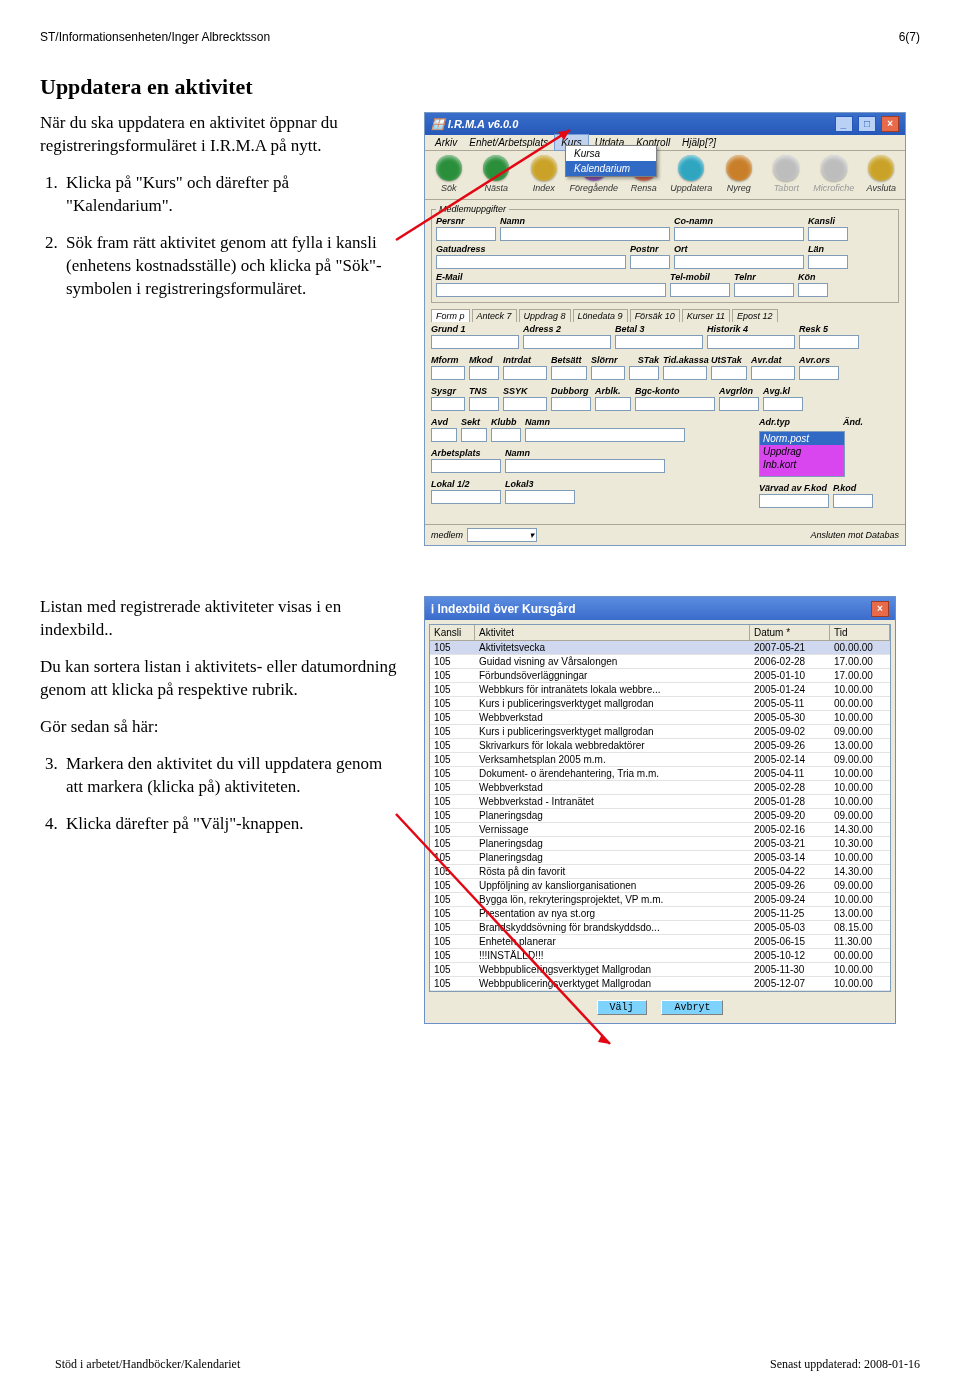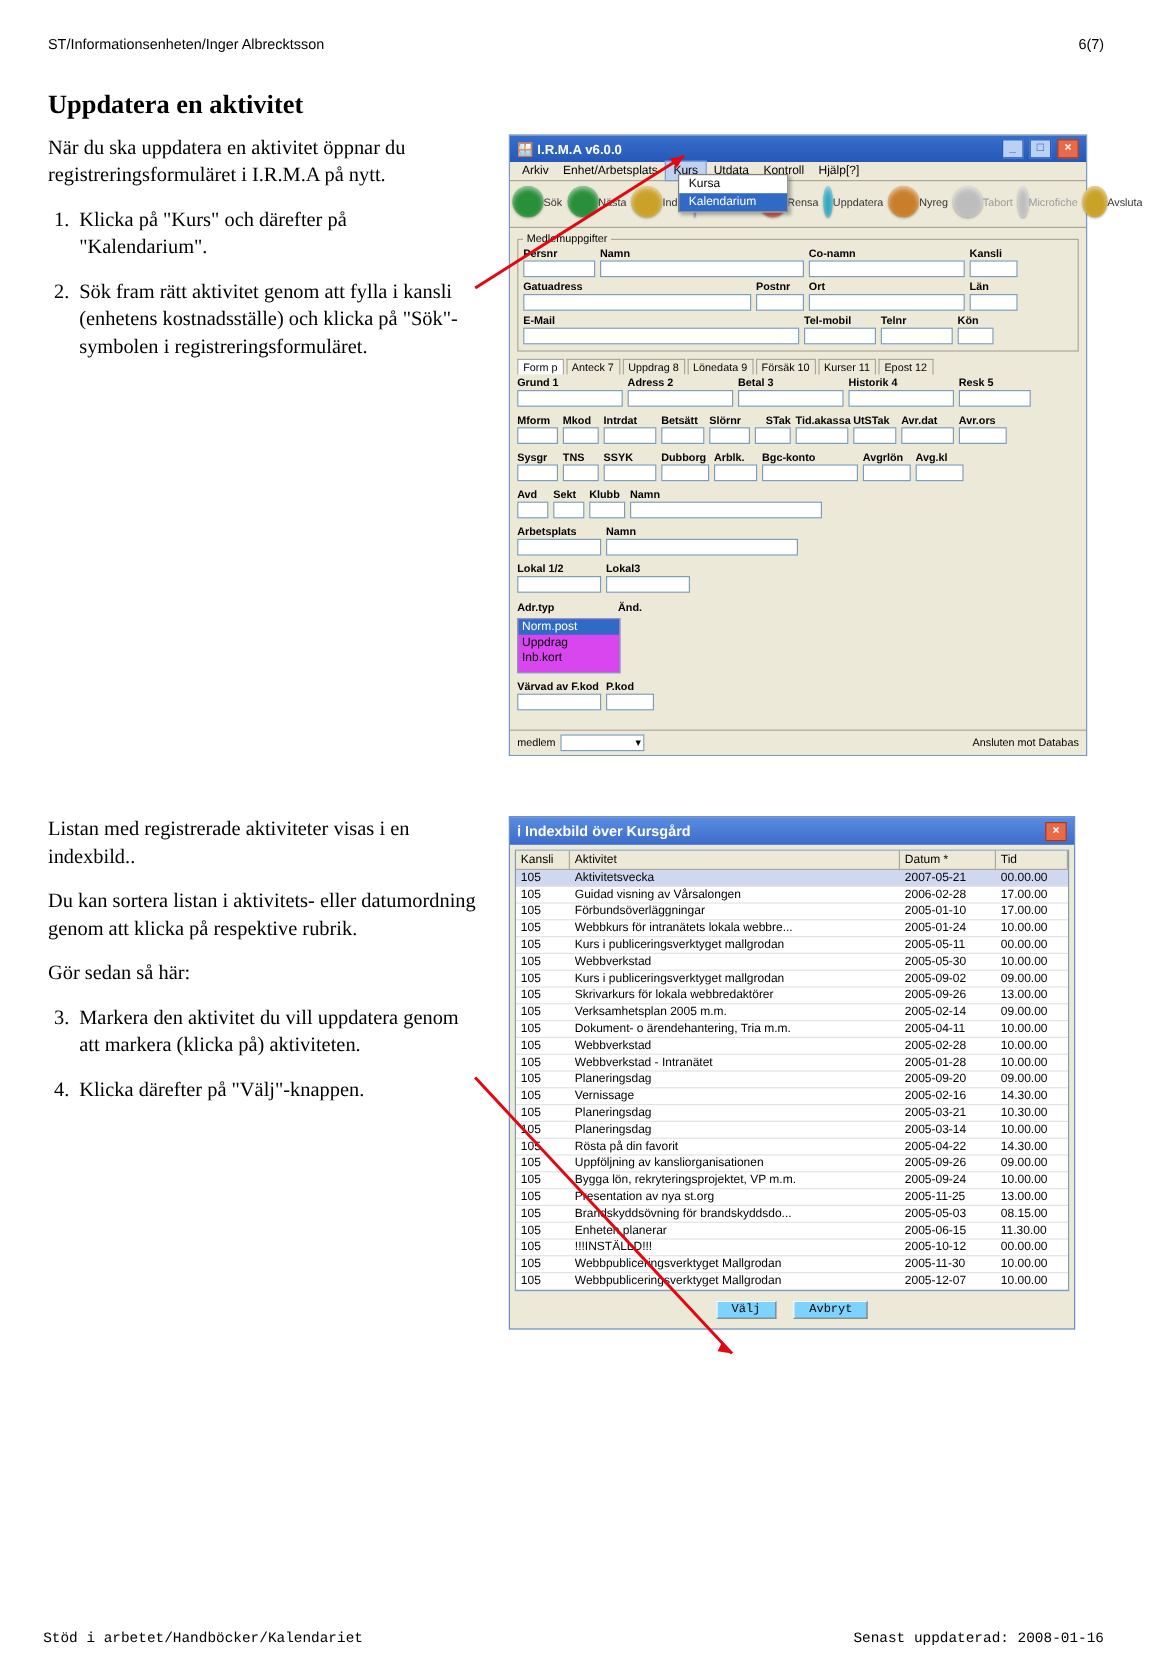--- a/index.html
+++ b/index.html
@@ -16,21 +16,21 @@
   .titlebar { background: linear-gradient(#3a6ecb,#2558b8); color: #fff; padding: 3px 6px; display: flex; align-items: center; justify-content: space-between; font-size: 11px; font-weight: bold; }
   .titlebar .win-btns span { display:inline-block; width:16px; height:14px; background:#b9d1f4; color:#2558b8; text-align:center; line-height:14px; margin-left:2px; font-size:10px; border:1px solid #2558b8; }
   .titlebar .win-btns span.close { background:#e76a4b; color:#fff; border-color:#a03a22; }
   .menubar { background:#ece9d8; padding:2px 4px; border-bottom:1px solid #aca899; }
   .menubar span { padding: 2px 6px; cursor: default; }
   .menubar span.active { background:#c1d2ee; border:1px solid #789dd0; }
   .dropdown { position:absolute; top:32px; left:140px; background:#fff; border:1px solid #808080; z-index:5; width:90px; box-shadow:2px 2px 3px rgba(0,0,0,.3); }
   .dropdown div { padding: 2px 8px; }
   .dropdown div.hover { background:#316ac5; color:#fff; }
   .toolbar { display:flex; padding:4px 2px 6px 2px; border-bottom:1px solid #aca899; gap:4px; flex-wrap: nowrap; }
-  .tbtn { display:flex; align-items:center; width:50px; font-size:9px; color:#333; }
+  .tbtn { display:flex; flex-direction:column; align-items:center; width:50px; font-size:9px; color:#333; }
   .tbtn.disabled { color:#999; }
   .tbtn .ico { width:26px; height:26px; border-radius:50%; margin-bottom:2px; box-shadow: inset 0 2px 4px rgba(255,255,255,.6), 0 1px 2px rgba(0,0,0,.3); }
   .form-area { padding:4px 6px 10px 6px; }
   fieldset { border:1px solid #aca899; padding: 2px 4px 2px 4px; margin:0; }
   fieldset legend { font-size:9px; padding:0 3px; }
   .row { display:flex; gap:4px; margin-bottom:3px; align-items:flex-end; flex-wrap: nowrap; }
   .row.mt { margin-top: 6px; }
   .fld { display:flex; flex-direction:column; }
   .fld label { font-size:9px; color:#000; margin-bottom:1px; font-weight:bold; }
   .fld .inp { background:#fff; border:1px solid #7f9db9; height:14px; box-sizing:border-box; min-width:20px; }
@@ -56,21 +56,21 @@
   .grid-row { display:flex; font-size:10px; border-bottom:1px solid #e3e3e3; }
   .grid-row div { padding:1px 4px; box-sizing:border-box; white-space:nowrap; overflow:hidden; text-overflow:ellipsis; }
   .grid-row.selected { background:#cfd8ee; }
   .col-k { width:45px; flex-shrink:0; }
   .col-a { flex:1; min-width:0; }
   .col-d { width:80px; flex-shrink:0; }
   .col-t { width:60px; flex-shrink:0; }
   .dlg-buttons { text-align:center; padding:4px 0 8px 0; }
   .dlg-buttons button { font-family:Liberation Mono, monospace; font-size:10px; padding:1px 12px; margin:0 6px; background:#7dd3fc; border:1px solid #808080; border-top-color:#fff; border-left-color:#fff; }
 
-  .footer { position:absolute; bottom:18px; left:36px; right:40px; display:flex; justify-content:space-between; font-size:12px; font-family:Liberation Mono, monospace; }
+  .footer { position:absolute; bottom:18px; left:55px; right:40px; display:flex; justify-content:space-between; font-size:12px; font-family:Liberation Serif, serif; }
   #arrow1-svg { position:absolute; top:0; left:0; pointer-events:none; overflow:visible; }
 </style>
 </head>
 <body>
 
 <div class="page">
   <div class="top-line">
     <span>ST/Informationsenheten/Inger Albrecktsson</span>
     <span>6(7)</span>
   </div>
@@ -79,21 +79,21 @@
 
   <div class="two-col">
     <div class="left-text">
       <p>När du ska uppdatera en aktivitet öppnar du registreringsformuläret i I.R.M.A på nytt.</p>
       <ol class="steps">
         <li>Klicka på "Kurs" och därefter på "Kalendarium".</li>
         <li>Sök fram rätt aktivitet genom att fylla i kansli (enhetens kostnadsställe) och klicka på "Sök"-symbolen i registreringsformuläret.</li>
       </ol>
     </div>
 
-    <div class="right-img" style="position:relative;">
+    <div class="right-img" style="position:relative;font-style:italic;">
       <div class="app-window">
         <div class="titlebar">
           <span><span>🪟 </span><span>I.R.M.A v6.0.0</span></span>
           <span class="win-btns">
             <span>_</span>
             <span>□</span>
             <span class="close">×</span>
           </span>
         </div>
         <div class="menubar" id="menubar"><span>Arkiv</span><span>Enhet/Arbetsplats</span><span class="active">Kurs</span><span>Utdata</span><span>Kontroll</span><span>Hjälp[?]</span></div>
@@ -304,21 +304,21 @@
               <div class="fld" style="width: 40px;">
                 <label>Avgrlön</label>
                 <div class="inp"></div>
               </div>
               <div class="fld" style="width: 40px;">
                 <label>Avg.kl</label>
                 <div class="inp"></div>
               </div>
             </div>
 
-          <div class="row mt" style="align-items:flex-start;flex-direction:column;">
+          <div class="row mt" style="align-items:flex-start;">
             <div style="flex:1;">
               <div class="row" id="r7">
                   <div class="fld" style="width: 26px;">
                     <label>Avd</label>
                     <div class="inp"></div>
                   </div>
                   <div class="fld" style="width: 26px;">
                     <label>Sekt</label>
                     <div class="inp"></div>
                   </div>

